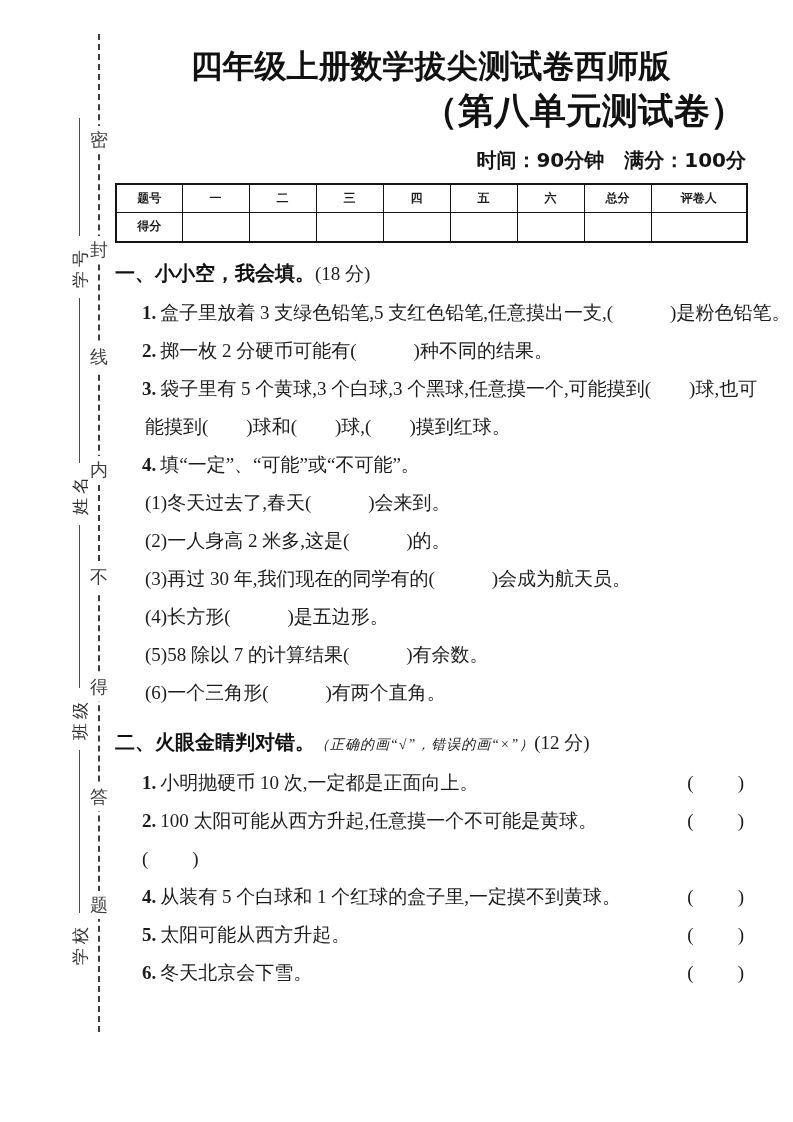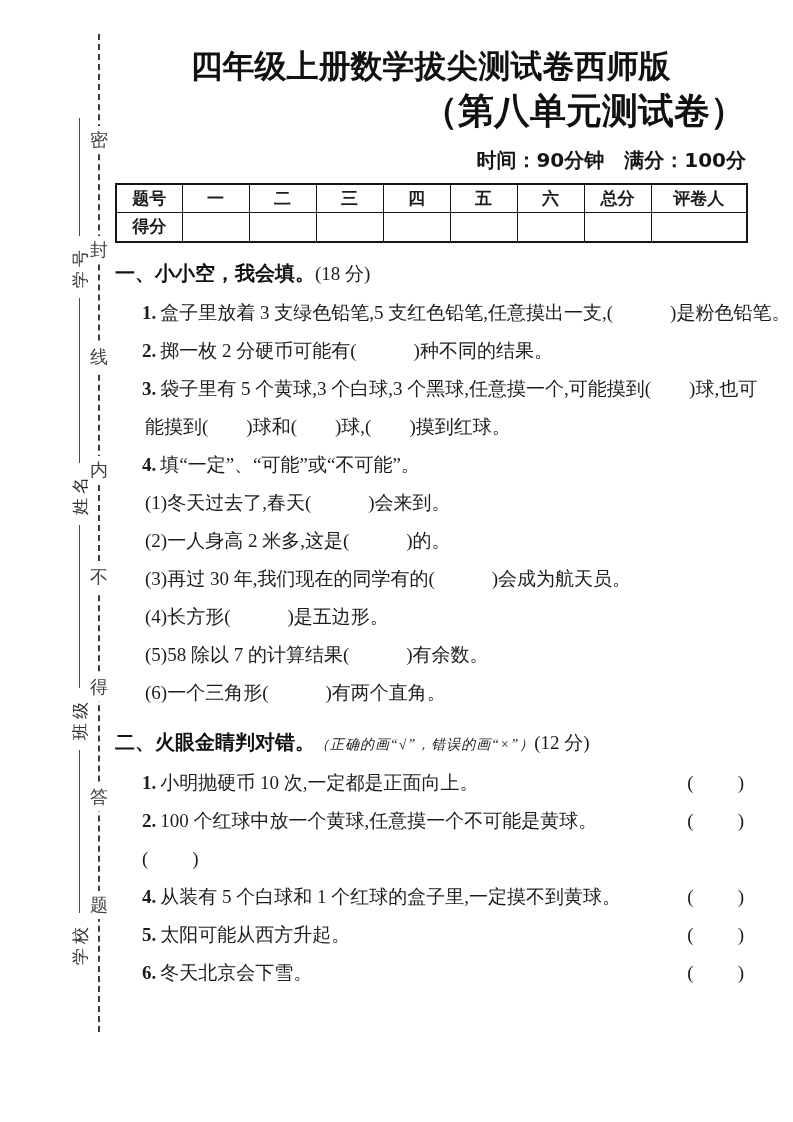--- a/index.html
+++ b/index.html
@@ -43,21 +43,21 @@
     margin-top:14px; text-align:right; font-size:20px; font-weight:bold;
     font-family:"DejaVu Sans","Liberation Sans",sans-serif; color:#151515;
   }
   
   table.score {
     margin-top:9px; width:631px; border-collapse:collapse;
     border:2px solid #151515; table-layout:fixed;
   }
   table.score td {
     border:1.5px solid #151515; height:29px; text-align:center;
-    font-size:17px; font-family:"DejaVu Sans","Liberation Sans",sans-serif;
+    font-size:12px; font-family:"DejaVu Sans","Liberation Sans",sans-serif;
     font-weight:bold; color:#1c1c1c;
   }
   
   .sec-head {
     margin-top:11px; line-height:38px; white-space:nowrap;
   }
   .sec-head .sec-title {
     font-size:20px; font-weight:bold; color:#111;
     font-family:"DejaVu Sans","Liberation Sans",sans-serif;
     text-align:right;
@@ -179,21 +179,21 @@
 
   <div class="sec-head">
     <span class="sec-title">二、火眼金睛判对错。</span><span class="sec-note">（正确的画“√”，错误的画“×”）</span><span class="sec-score">(12 分)</span>
   </div>
 
   <div class="tf-line">
     <span><span class="qnum">1.</span><span>小明抛硬币 10 次,一定都是正面向上。</span></span>
     <span class="tf-answer">(　　)</span>
   </div>
   <div class="tf-line">
-    <span><span class="qnum">2.</span><span>100 个红球中放一个黄球,任意摸一个不可能是黄球。</span></span>
+    <span><span class="qnum">2.</span><span>100 太阳可能从西方升起,任意摸一个不可能是黄球。</span></span>
     <span class="tf-answer">(　　)</span>
   </div>
   <div class="tf-line">
     <span class="tf-answer">(　　)</span>
   </div>
   <div class="tf-line">
     <span><span class="qnum">4.</span><span>从装有 5 个白球和 1 个红球的盒子里,一定摸不到黄球。</span></span>
     <span class="tf-answer">(　　)</span>
   </div>
   <div class="tf-line">

